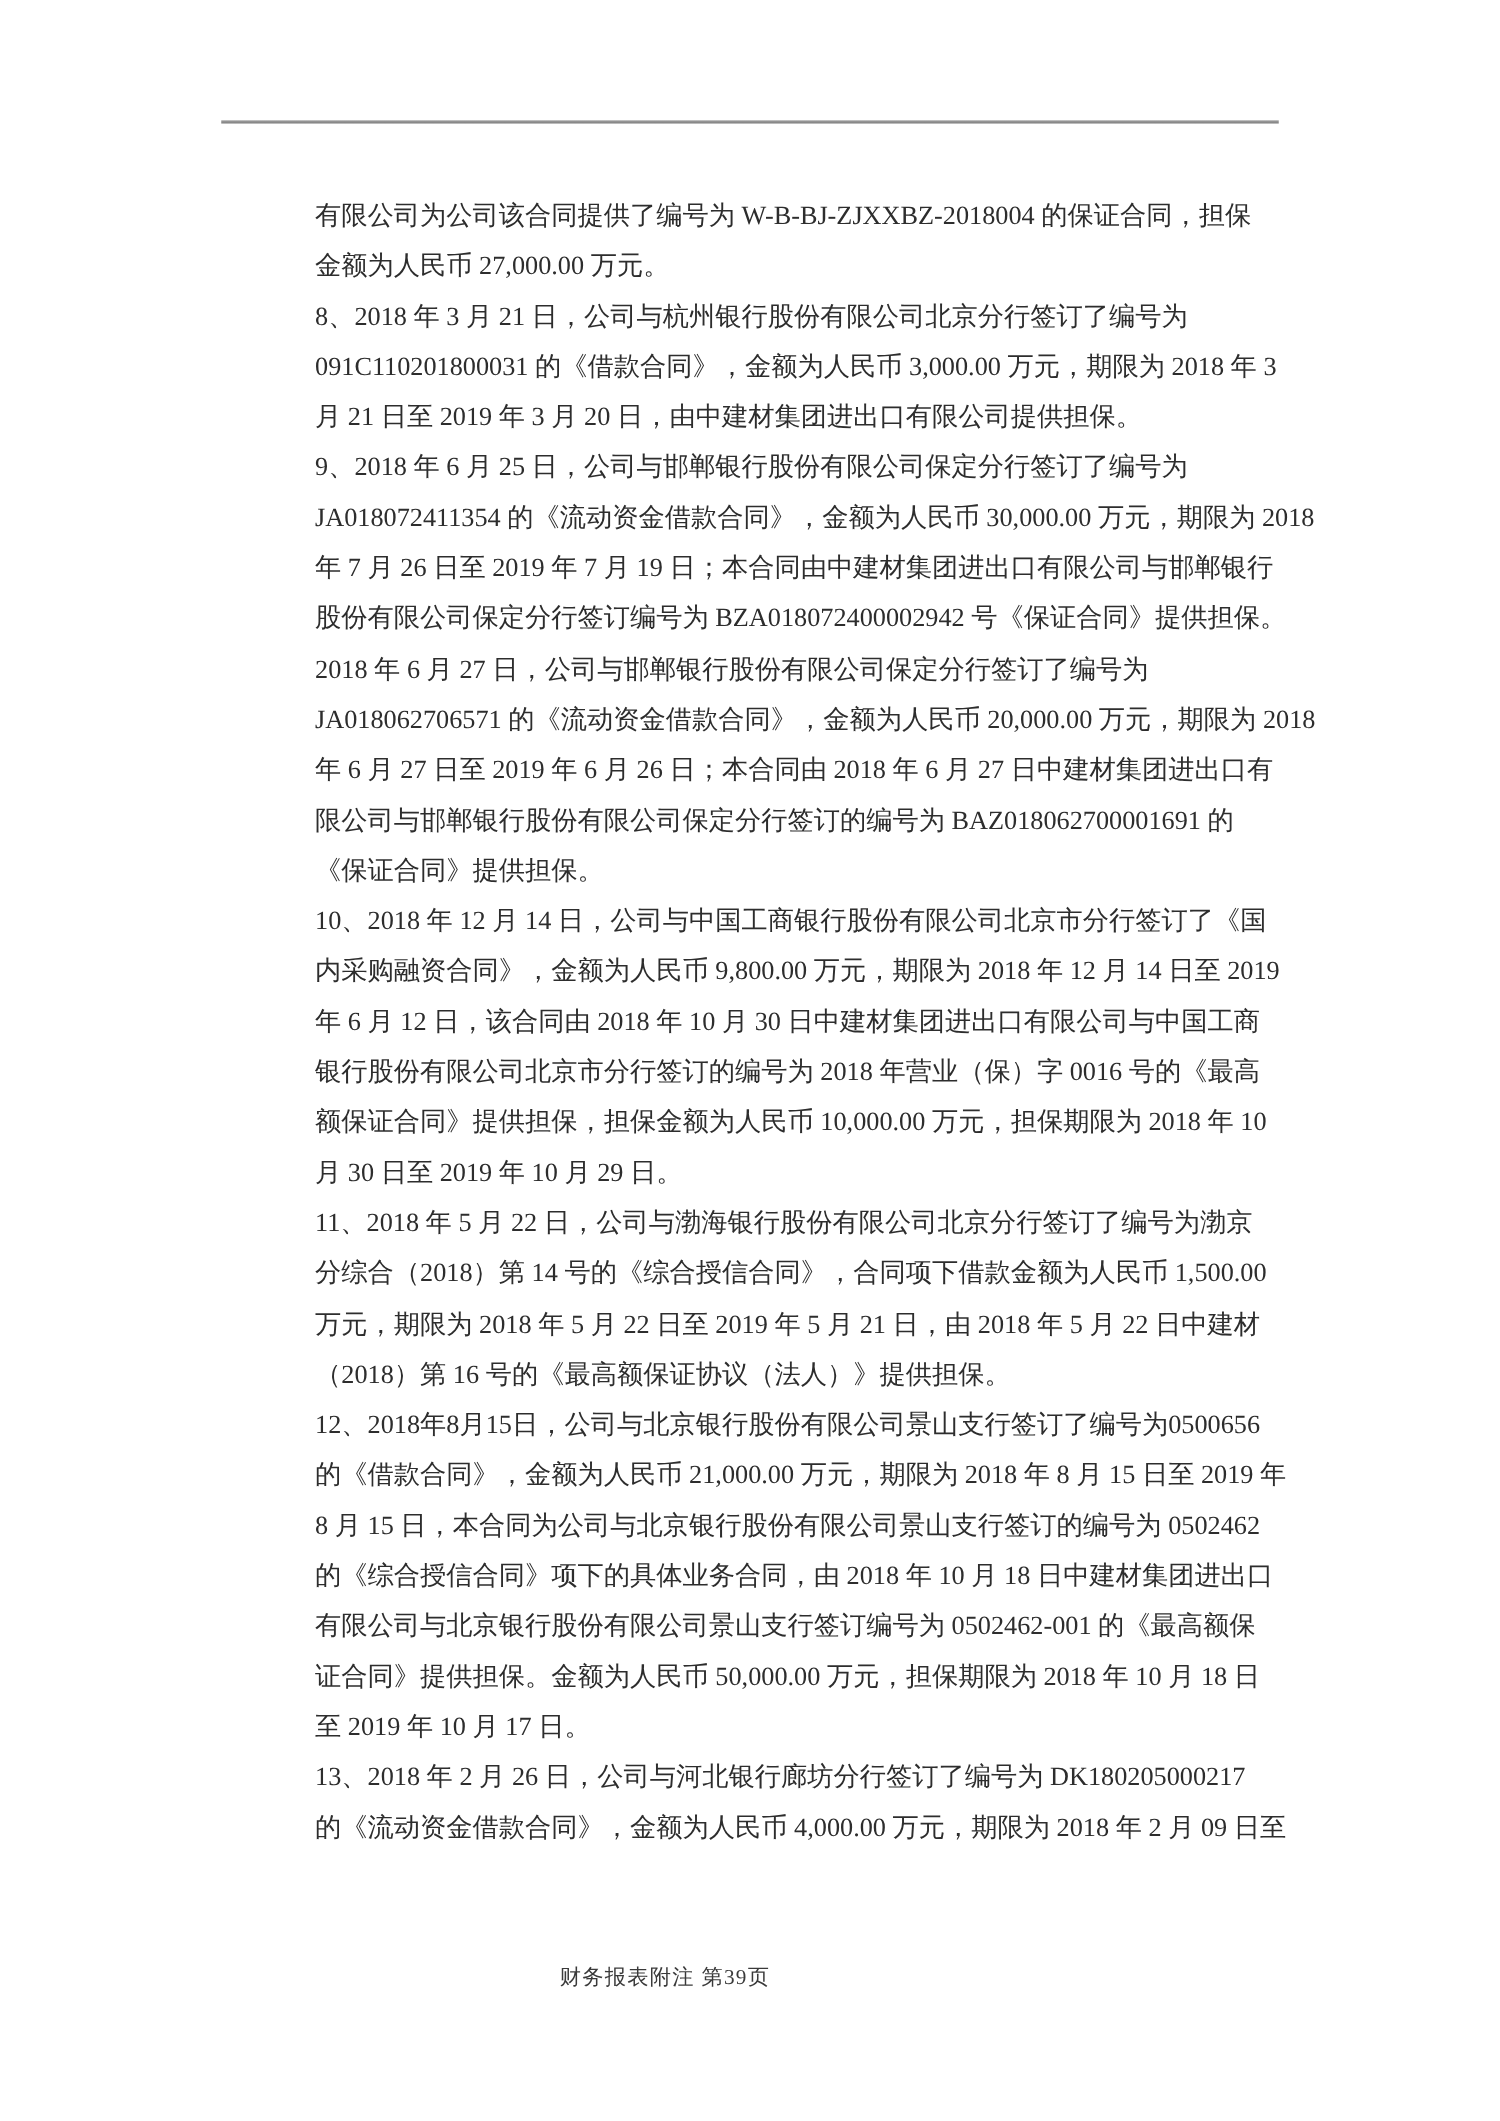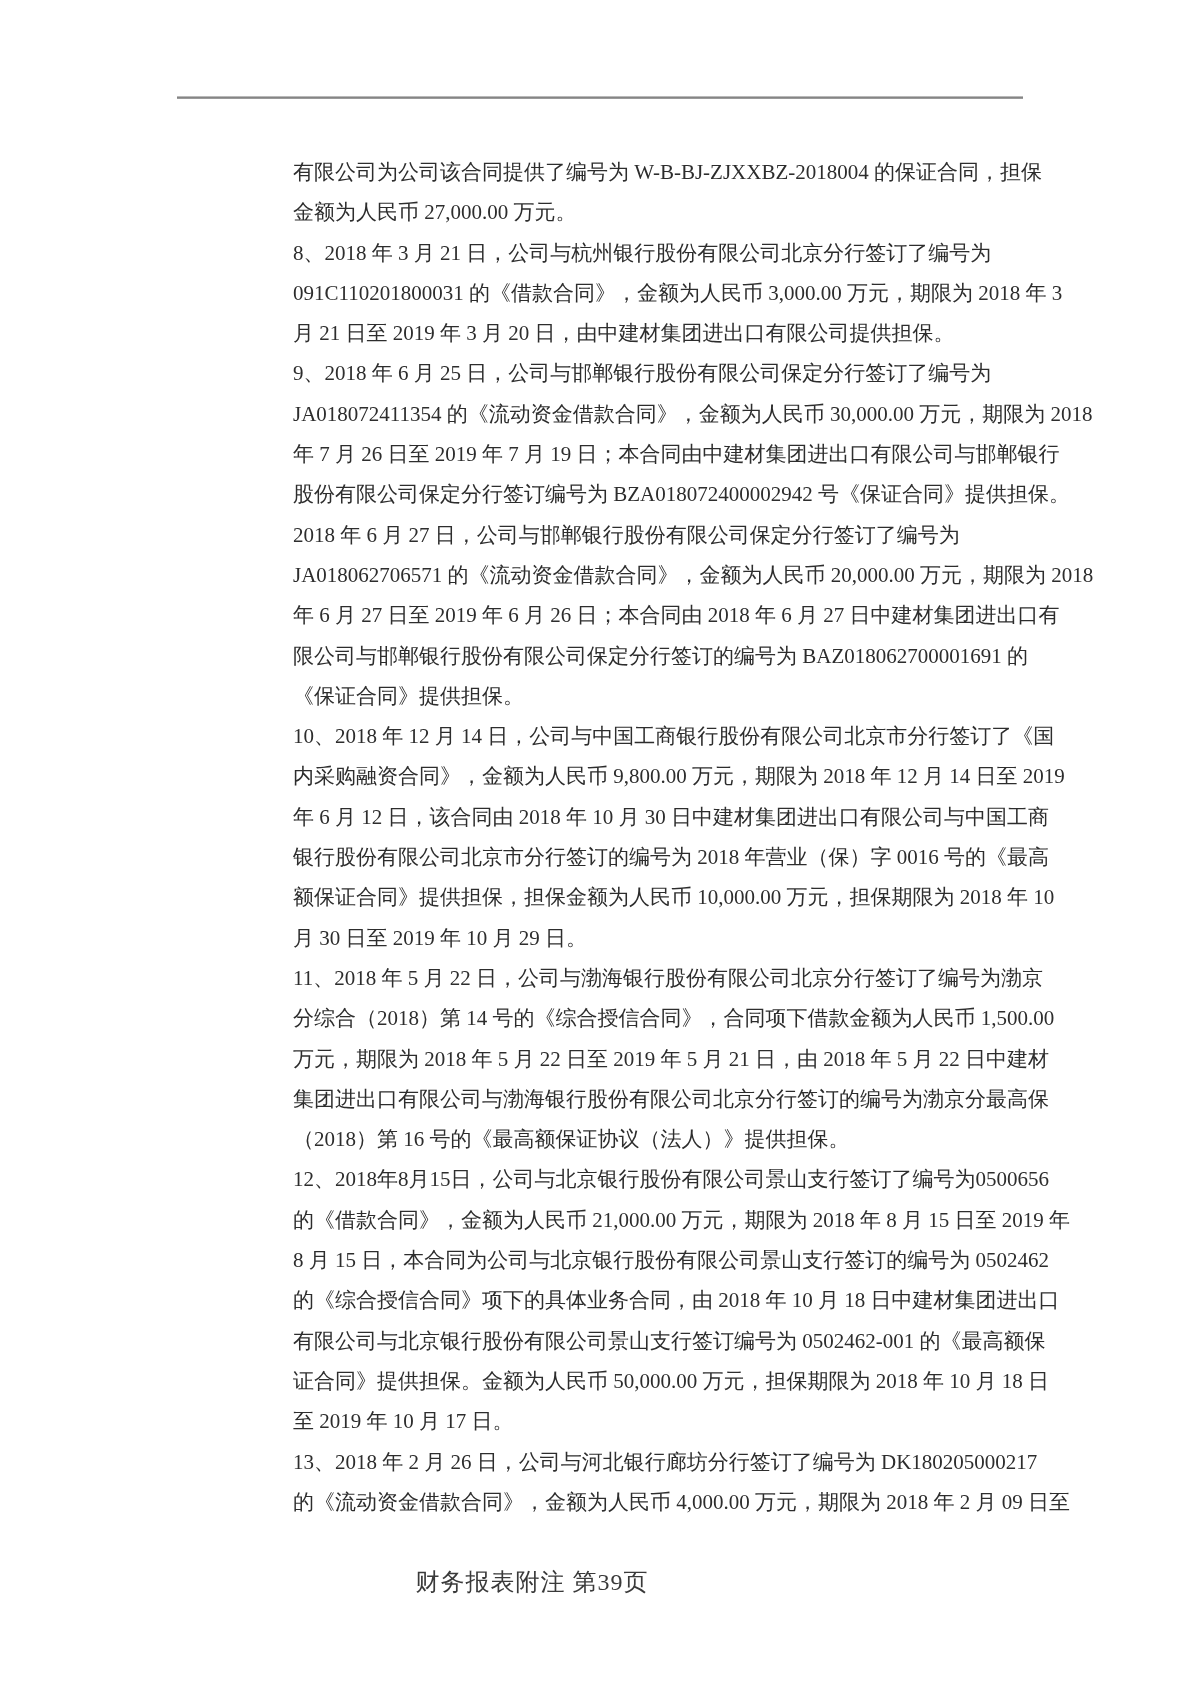--- a/index.html
+++ b/index.html
@@ -21,34 +21,33 @@
     left: 177px; top: 96px;
     width: 846px; height: 3px;
     background: linear-gradient(to bottom, #d2d2d2 0%, #7d7d7d 55%, #ababab 100%);
   }
   .content {
     position: absolute;
     left: 252px; top: 152px;
     width: 760px;
     color: #2d2d2d;
     font-size: 21px;
-    margin-left: 41px;
   }
   .line {
     height: 40.3px;
     line-height: 40.3px;
     white-space: nowrap;
     overflow: visible;
   }
   .footer {
     position: absolute;
     left: 0; top: 1568px;
     width: 1064px;
     text-align: center;
-    font-size: 24px;
+    font-size: 17px;
     line-height: 28px;
     color: #3a3a3a;
     letter-spacing: 1px;
   }
 </style>
 </head>
 <body>
 
 <div class="page">
 
@@ -71,21 +70,20 @@
     <div class="line">《保证合同》提供担保。</div>
     <div class="line">10、2018 年 12 月 14 日，公司与中国工商银行股份有限公司北京市分行签订了《国</div>
     <div class="line">内采购融资合同》，金额为人民币 9,800.00 万元，期限为 2018 年 12 月 14 日至 2019</div>
     <div class="line">年 6 月 12 日，该合同由 2018 年 10 月 30 日中建材集团进出口有限公司与中国工商</div>
     <div class="line">银行股份有限公司北京市分行签订的编号为 2018 年营业（保）字 0016 号的《最高</div>
     <div class="line">额保证合同》提供担保，担保金额为人民币 10,000.00 万元，担保期限为 2018 年 10</div>
     <div class="line">月 30 日至 2019 年 10 月 29 日。</div>
     <div class="line">11、2018 年 5 月 22 日，公司与渤海银行股份有限公司北京分行签订了编号为渤京</div>
     <div class="line">分综合（2018）第 14 号的《综合授信合同》，合同项下借款金额为人民币 1,500.00</div>
     <div class="line">万元，期限为 2018 年 5 月 22 日至 2019 年 5 月 21 日，由 2018 年 5 月 22 日中建材</div>
-    <div class="line">集团进出口有限公司与渤海银行股份有限公司北京分行签订的编号为渤京分最高保</div>
     <div class="line">（2018）第 16 号的《最高额保证协议（法人）》提供担保。</div>
     <div class="line">12、2018年8月15日，公司与北京银行股份有限公司景山支行签订了编号为0500656</div>
     <div class="line">的《借款合同》，金额为人民币 21,000.00 万元，期限为 2018 年 8 月 15 日至 2019 年</div>
     <div class="line">8 月 15 日，本合同为公司与北京银行股份有限公司景山支行签订的编号为 0502462</div>
     <div class="line">的《综合授信合同》项下的具体业务合同，由 2018 年 10 月 18 日中建材集团进出口</div>
     <div class="line">有限公司与北京银行股份有限公司景山支行签订编号为 0502462-001 的《最高额保</div>
     <div class="line">证合同》提供担保。金额为人民币 50,000.00 万元，担保期限为 2018 年 10 月 18 日</div>
     <div class="line">至 2019 年 10 月 17 日。</div>
     <div class="line">13、2018 年 2 月 26 日，公司与河北银行廊坊分行签订了编号为 DK180205000217</div>
     <div class="line">的《流动资金借款合同》，金额为人民币 4,000.00 万元，期限为 2018 年 2 月 09 日至</div>

